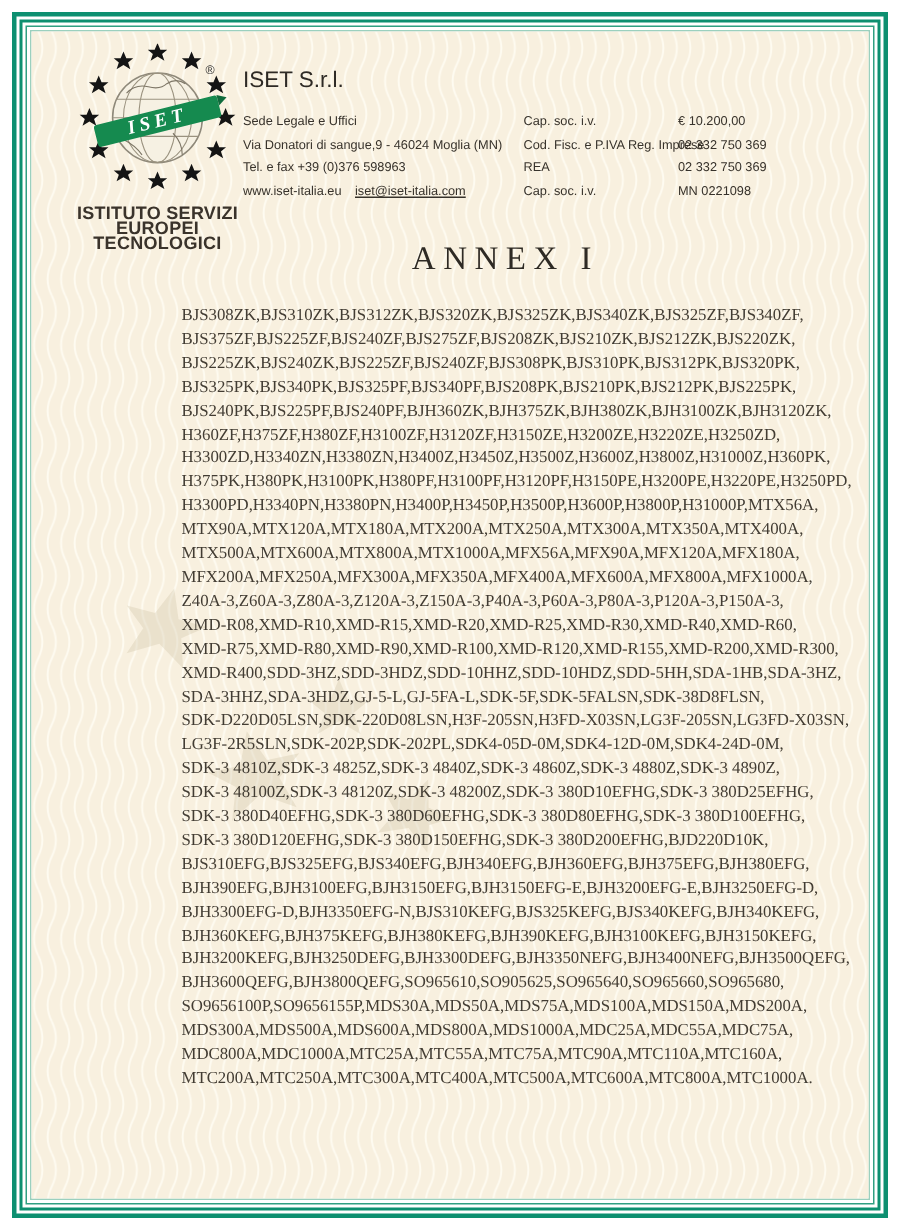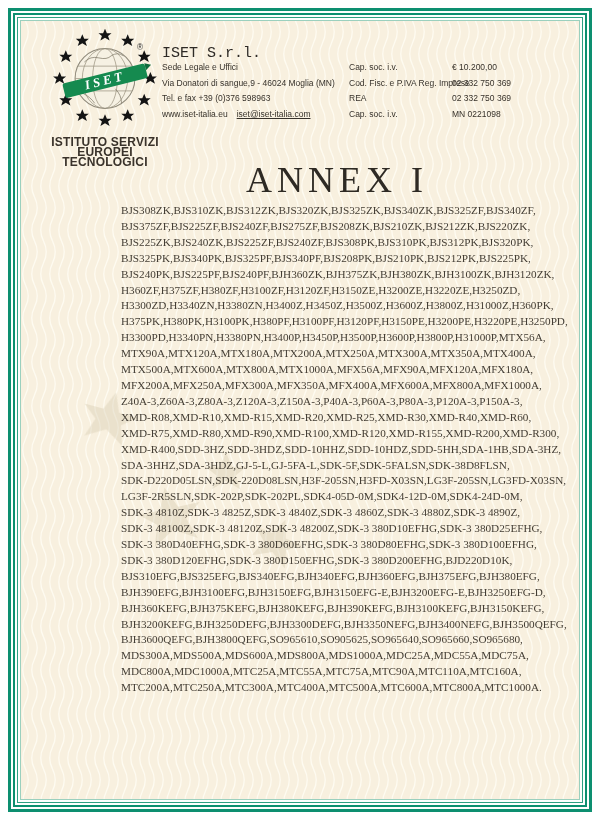--- a/index.html
+++ b/index.html
@@ -14,29 +14,29 @@
   .paper { position:relative; height:100%; background:#f8f0df; overflow:hidden; }
 
   .texture { position:absolute; inset:0; width:100%; height:100%; pointer-events:none; }
 
   
   .logo-wrap { position:absolute; left:26px; top:8px; width:116px; text-align:center; }
   .logo-svg { width:106px; height:98px; display:block; margin:0 auto; }
   .logo-caption { margin-top:10px; font-size:12px; font-weight:bold; letter-spacing:.2px;
                   color:#3a332b; line-height:10px; }
 
-  .company-name { position:absolute; left:141px; top:24px; font-size:15px; color:#2e2a25;font-family:Liberation Mono, monospace; }
-  .info-grid { position:absolute; left:141px; top:39px; display:grid;
+  .company-name { position:absolute; left:141px; top:24px; font-size:15px; color:#2e2a25; }
+  .info-grid { position:absolute; left:141px; top:52px; display:grid;
                grid-template-columns:187px 103px 120px; }
   .info-grid > div { font-size:8.5px; color:#37322b; line-height:15.7px; white-space:nowrap; }
   .email { text-decoration:underline; margin-left:9px; }
 
   
   .annex-title { position:absolute; left:110px; width:412px; top:138px; text-align:center;
-                 font-family:"Liberation Serif", serif; font-size:36px; letter-spacing:5px;
+                 font-family:"Liberation Serif", serif; font-size:22px; letter-spacing:5px;
                  color:#2e2a24; }
   .model-list { position:absolute; left:100px; top:182px; width:412px;
                 font-family:"Liberation Serif", serif; font-size:11.2px; line-height:15.9px;
                 color:#423c33; }
   .model-list > div { white-space:nowrap; }
 </style>
 </head>
 <body>
 
 <div class="sheet">
@@ -154,23 +154,25 @@
                 <div>XMD-R400,SDD-3HZ,SDD-3HDZ,SDD-10HHZ,SDD-10HDZ,SDD-5HH,SDA-1HB,SDA-3HZ,</div>
                 <div>SDA-3HHZ,SDA-3HDZ,GJ-5-L,GJ-5FA-L,SDK-5F,SDK-5FALSN,SDK-38D8FLSN,</div>
                 <div>SDK-D220D05LSN,SDK-220D08LSN,H3F-205SN,H3FD-X03SN,LG3F-205SN,LG3FD-X03SN,</div>
                 <div>LG3F-2R5SLN,SDK-202P,SDK-202PL,SDK4-05D-0M,SDK4-12D-0M,SDK4-24D-0M,</div>
                 <div>SDK-3 4810Z,SDK-3 4825Z,SDK-3 4840Z,SDK-3 4860Z,SDK-3 4880Z,SDK-3 4890Z,</div>
                 <div>SDK-3 48100Z,SDK-3 48120Z,SDK-3 48200Z,SDK-3 380D10EFHG,SDK-3 380D25EFHG,</div>
                 <div>SDK-3 380D40EFHG,SDK-3 380D60EFHG,SDK-3 380D80EFHG,SDK-3 380D100EFHG,</div>
                 <div>SDK-3 380D120EFHG,SDK-3 380D150EFHG,SDK-3 380D200EFHG,BJD220D10K,</div>
                 <div>BJS310EFG,BJS325EFG,BJS340EFG,BJH340EFG,BJH360EFG,BJH375EFG,BJH380EFG,</div>
                 <div>BJH390EFG,BJH3100EFG,BJH3150EFG,BJH3150EFG-E,BJH3200EFG-E,BJH3250EFG-D,</div>
+                <div>BJH3300EFG-D,BJH3350EFG-N,BJS310KEFG,BJS325KEFG,BJS340KEFG,BJH340KEFG,</div>
                 <div>BJH360KEFG,BJH375KEFG,BJH380KEFG,BJH390KEFG,BJH3100KEFG,BJH3150KEFG,</div>
                 <div>BJH3200KEFG,BJH3250DEFG,BJH3300DEFG,BJH3350NEFG,BJH3400NEFG,BJH3500QEFG,</div>
                 <div>BJH3600QEFG,BJH3800QEFG,SO965610,SO905625,SO965640,SO965660,SO965680,</div>
+                <div>SO9656100P,SO9656155P,MDS30A,MDS50A,MDS75A,MDS100A,MDS150A,MDS200A,</div>
                 <div>MDS300A,MDS500A,MDS600A,MDS800A,MDS1000A,MDC25A,MDC55A,MDC75A,</div>
                 <div>MDC800A,MDC1000A,MTC25A,MTC55A,MTC75A,MTC90A,MTC110A,MTC160A,</div>
                 <div>MTC200A,MTC250A,MTC300A,MTC400A,MTC500A,MTC600A,MTC800A,MTC1000A.</div>
               </div>
 
      </div>
     </div>
    </div>
   </div>
  </div>

